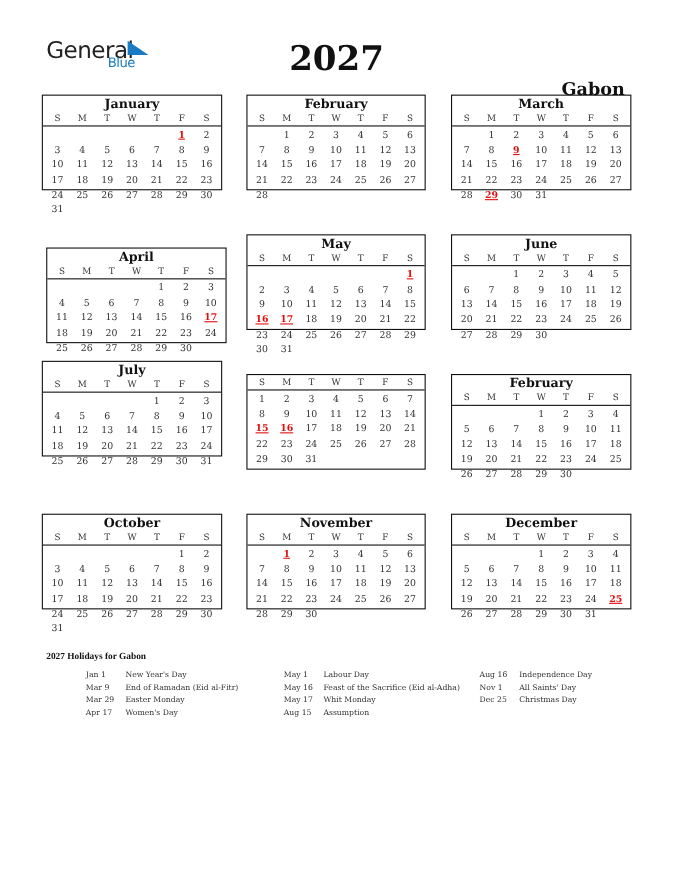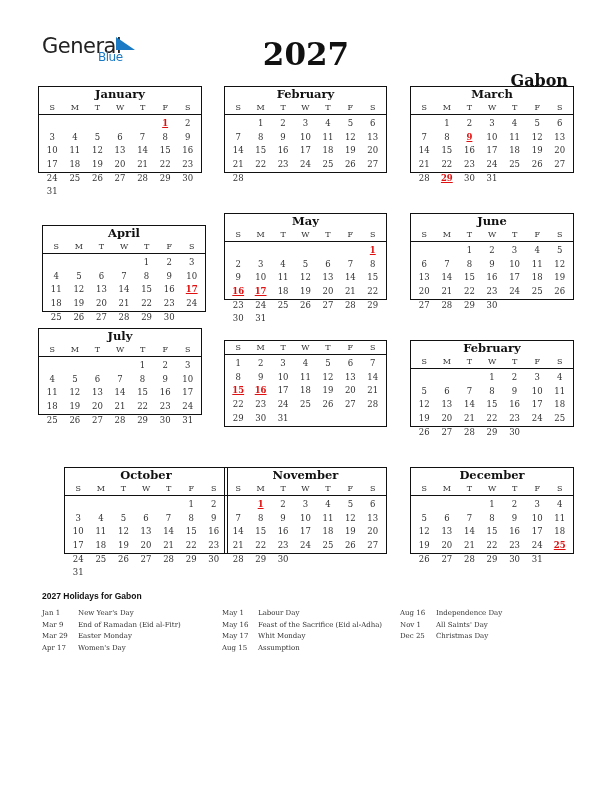--- a/index.html
+++ b/index.html
@@ -10,23 +10,23 @@
   .logo .tri { position:absolute; left:74px; top:3px; width:0; height:0; border-left:19px solid #1a7bc4; border-top:13px solid transparent; }
   .year { position:absolute; left:0; width:612px; top:36px; text-align:center; font-family:"DejaVu Serif", serif; font-weight:bold; font-size:31px; color:#111; }
   .country { position:absolute; right:44px; top:52px; font-family:"DejaVu Serif", serif; font-weight:bold; font-size:16px; color:#111;margin-top:19px; }
   .month { position:absolute; width:164px; height:87px; border:1.3px solid #111; box-sizing:border-box; }
   .month .mname { text-align:center; font-weight:bold; font-size:11.5px; height:14px; line-height:15px; color:#111; }
   .month .dow { display:flex; height:13px; border-bottom:1.3px solid #111; padding:0 2px; }
   .month .dow span { flex:1; text-align:center; font-size:8px; line-height:13px; color:#333; }
   .month .days { display:grid; grid-template-columns:repeat(7, 1fr); padding:2px 2px 0 2px; }
   .month .days span { text-align:center; font-size:8.5px; height:13.7px; line-height:13.7px; color:#333; }
   .month .days span.hol { color:#e01010; font-weight:bold; text-decoration:underline; }
-  .holtitle { position:absolute; left:42px; top:591px; font-family:Liberation Sans, sans-serif; font-weight:bold; font-size:8.5px; color:#111; }
+  .holtitle { position:absolute; left:42px; top:591px; font-family:Liberation Serif, serif; font-weight:bold; font-size:8.5px; color:#111; }
   .holcol { position:absolute; top:608px; }
-  .holrow { display:flex; height:11.5px; font-size:7px; line-height:11.5px; color:#333; }
+  .holrow { display:flex; height:11.5px; font-size:7px; line-height:11.5px; color:#333;margin-left:36px; }
   .holrow .hd { width:36px; }
 </style>
 </head>
 <body>
 
 <div class="logo">
   <span class="gen">General</span>
   <span class="tri"></span>
   <span class="blue">Blue</span>
 </div>
@@ -451,21 +451,21 @@
         <span>23</span>
         <span>24</span>
         <span>25</span>
         <span>26</span>
         <span>27</span>
         <span>28</span>
         <span>29</span>
         <span>30</span>
       </div>
     </div>
-    <div class="month" style="left: 38px; top: 467px; width: 164px; margin-left: 26px;">
+    <div class="month" style="left: 38px; top: 467px; width: 164px;">
       <div class="mname">October</div>
       <div class="dow">
         <span>S</span>
         <span>M</span>
         <span>T</span>
         <span>W</span>
         <span>T</span>
         <span>F</span>
         <span>S</span>
       </div>

